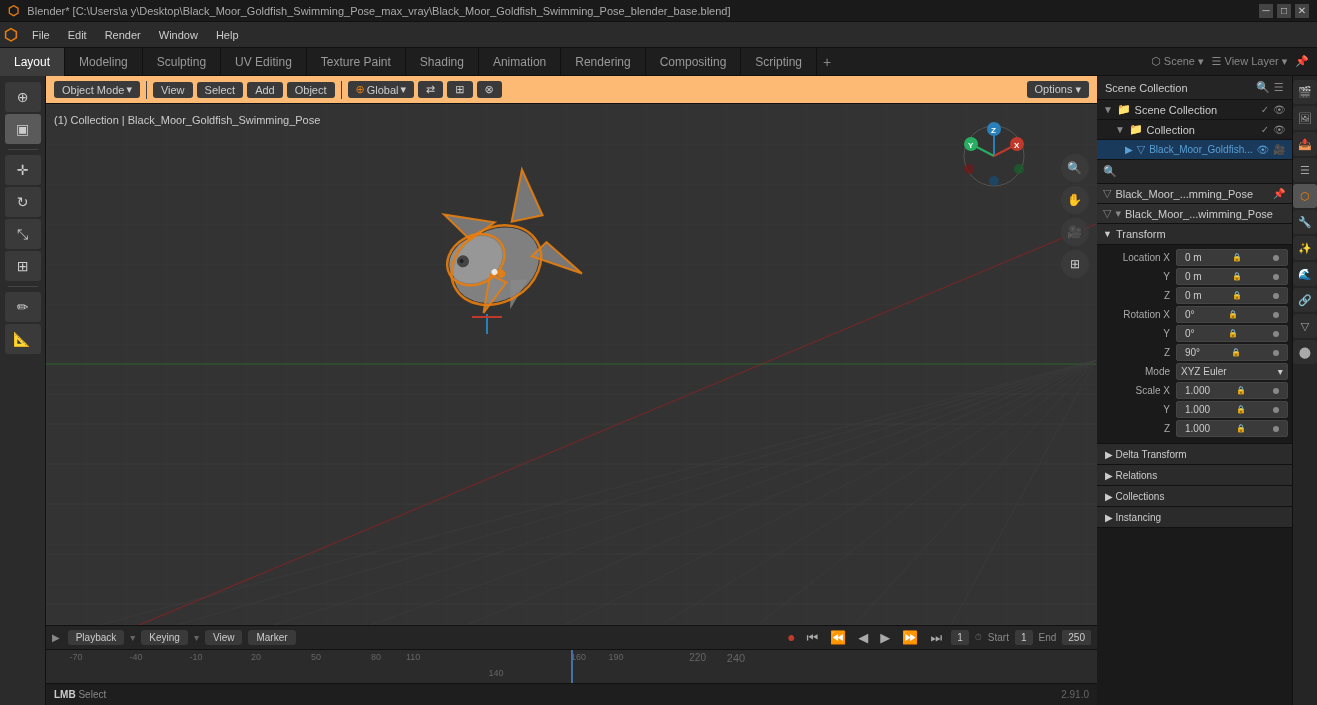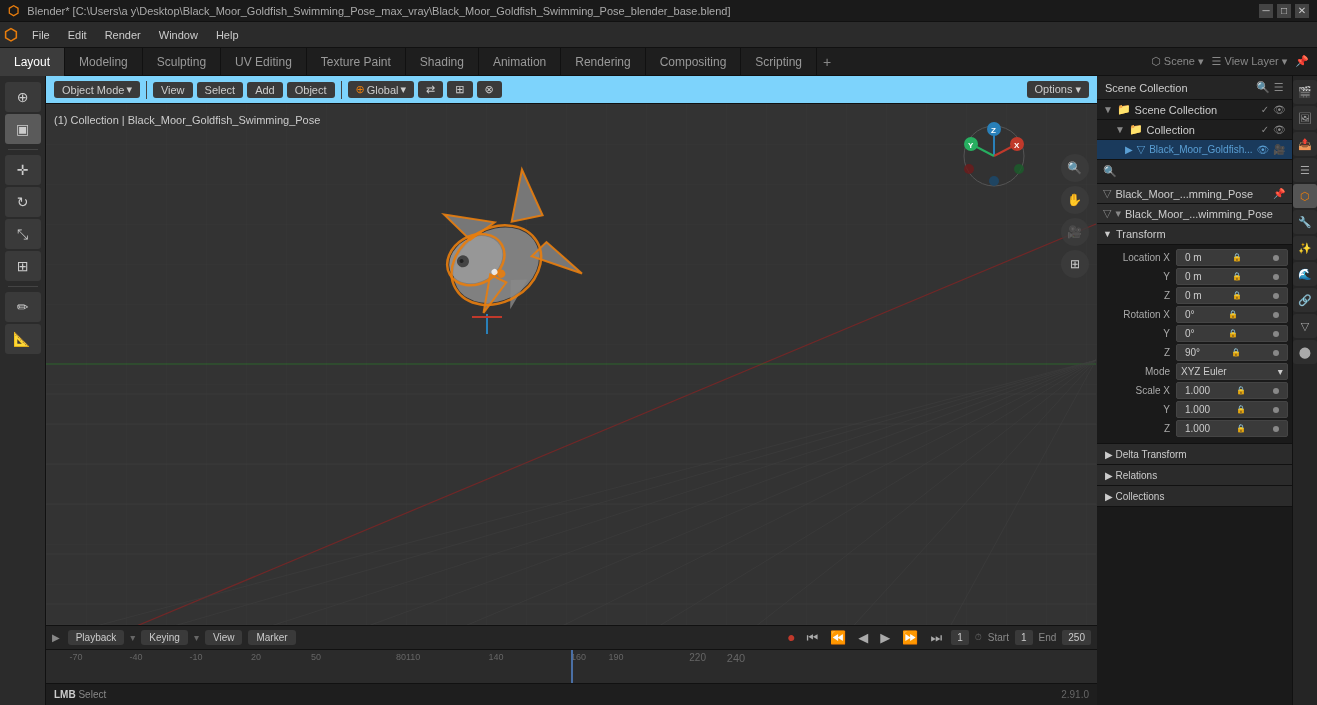--- a/index.html
+++ b/index.html
@@ -125,21 +125,21 @@
       justify-content: center;
       color: #ccc;
       border-radius: 3px;
       font-size: 14px;
     }
     .tool-btn.active { background: #5a5a5a; }
     .tool-separator { width: 30px; height: 1px; background: #444; margin: 3px 0; }
 
     
     .viewport-header {
-      background: #7dd3fc;
+      background: #fdba74;
       height: 28px;
       display: flex;
       align-items: center;
       gap: 4px;
       padding: 0 8px;
       border-bottom: 1px solid #111;
       flex-shrink: 0;
     }
     .vp-btn {
       background: #3a3a3a;
@@ -545,23 +545,23 @@
         <div style="display:flex;height:100%;position:relative;">
 
           <div style="position:absolute;left:calc(50% - 1px);top:0;width:2px;height:100%;background:#4a6fa5;z-index:2;"></div>
 
           <div style="display:flex;align-items:flex-start;padding-top:2px;width:100%;overflow:hidden;">
             <div style="width:60px;text-align:center;color:#666;font-size:9px;flex-shrink:0;">-70</div>
             <div style="width:60px;text-align:center;color:#666;font-size:9px;flex-shrink:0;">-40</div>
             <div style="width:60px;text-align:center;color:#666;font-size:9px;flex-shrink:0;">-10</div>
             <div style="width:60px;text-align:center;color:#666;font-size:9px;flex-shrink:0;">20</div>
             <div style="width:60px;text-align:center;color:#666;font-size:9px;flex-shrink:0;">50</div>
-            <div style="width:60px;text-align:right;color:#666;font-size:9px;flex-shrink:0;">80</div>
+            <div style="width:60px;text-align:center;color:#666;font-size:9px;flex-shrink:0;">80</div>
             <div style="width:60px;text-align:left;color:#666;font-size:9px;flex-shrink:0;">110</div>
-            <div style="width:60px;text-align:center;color:#666;font-size:9px;flex-shrink:0;">140</div>
+            <div style="width:60px;text-align:center;color:#666;font-size:9px;flex-shrink:0;margin-top:16px;">140</div>
             <div style="width:60px;text-align:right;color:#666;font-size:9px;flex-shrink:0;">160</div>
             <div style="width:60px;text-align:center;color:#666;font-size:9px;flex-shrink:0;">190</div>
             <div style="width:60px;text-align:right;color:#666;font-size:10px;flex-shrink:0;">220</div>
             <div style="width:60px;text-align:center;color:#666;font-size:11px;flex-shrink:0;">240</div>
           </div>
         </div>
       </div>
     </div>
 
     <div class="status-bar">
@@ -727,20 +727,23 @@
       </div>
 
       <div style="background:#2b2b2b;padding:4px 8px;border-top:1px solid #111;border-bottom:1px solid #111;cursor:pointer;">
         <span style="font-size:10px;color:#ccc;">▶ Delta Transform</span>
       </div>
       <div style="background:#2b2b2b;padding:4px 8px;border-bottom:1px solid #111;cursor:pointer;">
         <span style="font-size:10px;color:#ccc;">▶ Relations</span>
       </div>
       <div style="background:#2b2b2b;padding:4px 8px;border-bottom:1px solid #111;cursor:pointer;">
         <span style="font-size:10px;color:#ccc;">▶ Collections</span>
+      </div>
+      <div style="background:#2b2b2b;padding:4px 8px;border-bottom:1px solid #111;cursor:pointer;">
+        <span style="font-size:10px;color:#ccc;">▶ Instancing</span>
       </div>
 
     </div>
 
     <div class="props-icon-col">
       <button class="pi-btn" title="Scene">🎬</button>
       <button class="pi-btn" title="Render">🖼</button>
       <button class="pi-btn" title="Output">📤</button>
       <button class="pi-btn" title="View Layer">☰</button>
       <button class="pi-btn active" title="Object" style="background:#555;color:#e87d0d;">⬡</button>

